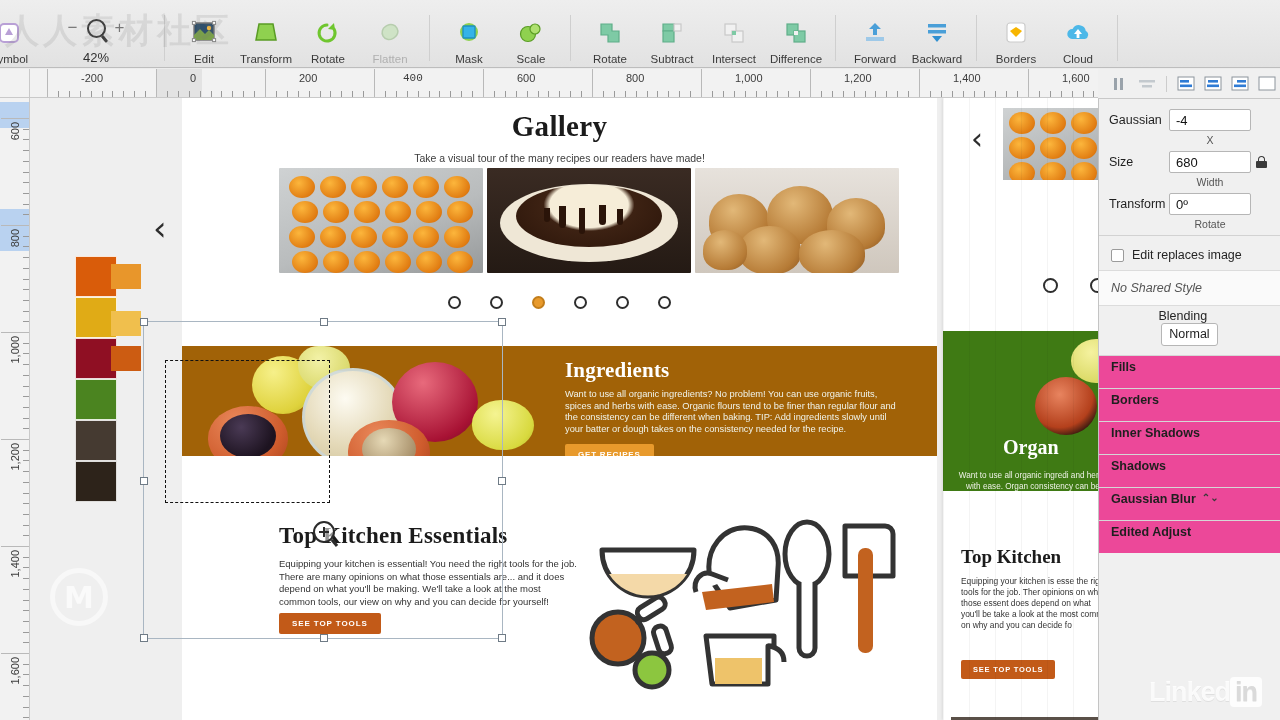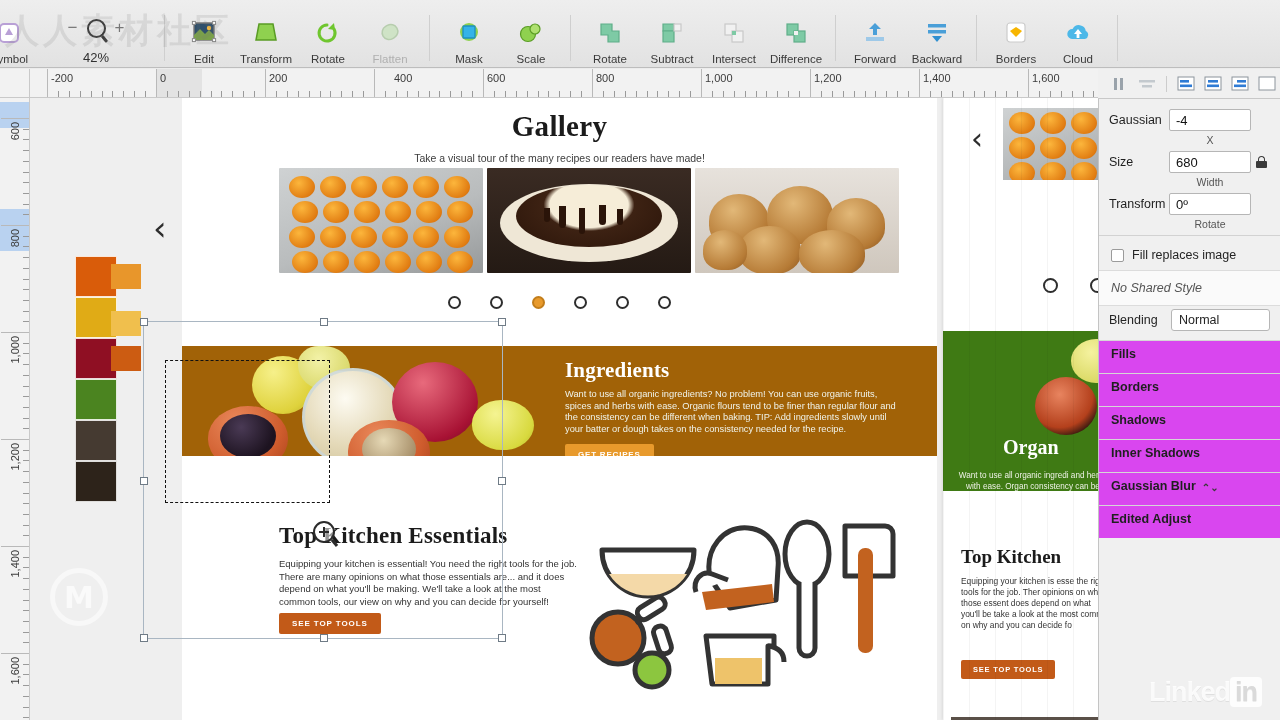--- a/index.html
+++ b/index.html
@@ -62,21 +62,21 @@
   
   #ruler-corner{position:absolute;left:0;top:69px;width:30px;height:29px;background:#f2f2f2;border-right:1px solid #c9c9c9;border-bottom:1px solid #c9c9c9;}
   #ruler-h{
     position:absolute;left:30px;top:69px;width:1068px;height:29px;
     background:#f2f2f2;border-bottom:1px solid #c9c9c9;overflow:hidden;
   }
   #ruler-h .hi{position:absolute;top:0;height:29px;background:#e3e3e3;}
   .rh-tick{position:absolute;bottom:0;width:1px;background:#9a9a9a;}
   .rh-tick.maj{height:28px;background:#b9b9b9;}
   .rh-tick.min{height:6px;}
-  .rh-lab{position:absolute;top:3px;font-size:11px;color:#3c3c3c;padding-left:4px;white-space:nowrap;}
+  .rh-lab{position:absolute;top:3px;font-size:11px;color:#3c3c3c;padding-left:4px;white-space:nowrap;margin-left:30px;}
   #ruler-v{
     position:absolute;left:0;top:98px;width:30px;height:622px;
     background:#f2f2f2;border-right:1px solid #c9c9c9;overflow:hidden;
   }
   #ruler-v .hi{position:absolute;left:0;width:30px;background:#b9d2f0;}
   .rv-tick{position:absolute;right:0;height:1px;background:#9a9a9a;}
   .rv-tick.maj{width:28px;background:#b9b9b9;}
   .rv-tick.min{width:6px;}
   .rv-lab{
     position:absolute;right:8px;font-size:11px;color:#3c3c3c;
@@ -222,29 +222,29 @@
   .divider{height:1px;background:#d2d2d2;margin:4px 0;}
   .chk-row{display:flex;align-items:center;padding:8px 12px;}
   .chk{width:13px;height:13px;border:1px solid #9b9b9b;background:#fff;border-radius:2px;margin-right:8px;}
   .shared{padding:10px 12px;background:#fafafa;font-style:italic;color:#555;font-size:12.5px;
     border-top:1px solid #dcdcdc;border-bottom:1px solid #dcdcdc;}
   .opa-row{display:flex;align-items:center;padding:9px 10px 3px 10px;}
   .opa-row .k{width:62px;}
   .slider{flex:1;height:4px;background:#2f7bd4;border-radius:2px;position:relative;}
   .slider .knob{position:absolute;right:-6px;top:-4px;width:12px;height:12px;border-radius:50%;
     background:#fff;border:1px solid #9b9b9b;}
-  .blend-row{display:flex;align-items:center;padding:3px 10px 9px 10px;}
+  .blend-row{display:flex;align-items:center;padding:3px 10px 9px 10px;flex-direction:column;}
   .blend-row .k{width:62px;}
   .sel{
     flex:1;height:22px;background:#fff;border:1px solid #b6b6b6;border-radius:3px;
     font-size:12.5px;line-height:21px;padding:0 7px;
   }
   .sec-row{
-    height:33px;border-top:1px solid #d6d6d6;display:flex;align-items:flex-end;padding:12px 12px;
-    font-weight:bold;font-size:12.5px;color:#1f1f1f;background:#d946ef;
+    height:33px;border-top:1px solid #d6d6d6;display:flex;align-items:flex-start;padding:4px 12px;
+    font-weight:bold;font-size:12.5px;color:#1f1f1f;background:#ec4899;
   }
   .sec-row .step{margin-left:6px;font-size:10px;color:#3a3a3a;}
 
   
   .wm{position:absolute;pointer-events:none;user-select:none;}
   .wm-cn{font-family:"DejaVu Sans",sans-serif;color:rgba(120,120,120,.16);font-weight:bold;}
   .wm-li{
     position:absolute;right:18px;bottom:12px;font-size:27px;font-weight:bold;
     color:rgba(255,255,255,.85);letter-spacing:-1px;
     text-shadow:0 1px 0 rgba(0,0,0,.07);
@@ -516,21 +516,21 @@
     <div class="rh-tick min" style="left: 245.9px;"></div>
     <div class="rh-tick min" style="left: 256.8px;"></div>
     <div class="rh-tick min" style="left: 267.7px;"></div>
     <div class="rh-tick min" style="left: 278.6px;"></div>
     <div class="rh-tick min" style="left: 289.5px;"></div>
     <div class="rh-tick min" style="left: 300.4px;"></div>
     <div class="rh-tick min" style="left: 311.3px;"></div>
     <div class="rh-tick min" style="left: 322.2px;"></div>
     <div class="rh-tick min" style="left: 333.1px;"></div>
     <div class="rh-tick maj" style="left: 344px;"></div>
-    <div class="rh-lab" style="left: 360px;">400</div>
+    <div class="rh-lab" style="left: 339px; font-family: Liberation Mono, monospace;">400</div>
     <div class="rh-tick min" style="left: 354.9px;"></div>
     <div class="rh-tick min" style="left: 365.8px;"></div>
     <div class="rh-tick min" style="left: 376.7px;"></div>
     <div class="rh-tick min" style="left: 387.6px;"></div>
     <div class="rh-tick min" style="left: 398.5px;"></div>
     <div class="rh-tick min" style="left: 409.4px;"></div>
     <div class="rh-tick min" style="left: 420.3px;"></div>
     <div class="rh-tick min" style="left: 431.2px;"></div>
     <div class="rh-tick min" style="left: 442.1px;"></div>
     <div class="rh-tick maj" style="left: 453px;"></div>
@@ -884,42 +884,42 @@
       <span class="k">Transform</span>
       <span class="fld">0º</span>
     </div>
     <div class="sublab">Rotate</div>
   </div>
 
   <div class="divider"></div>
 
   <div class="chk-row">
     <span class="chk"></span>
-    <span>Fill replaces image</span>
+    <span>Edit replaces image</span>
   </div>
 
   <div class="shared">No Shared Style</div>
 
   <div class="blend-row">
     <span class="k">Blending</span>
     <span class="sel">Normal</span>
   </div>
 
   <div id="insp-sections">
       <div class="sec-row">
         <span>Fills</span>
       </div>
       <div class="sec-row">
         <span>Borders</span>
       </div>
       <div class="sec-row">
+        <span>Inner Shadows</span>
+      </div>
+      <div class="sec-row">
         <span>Shadows</span>
-      </div>
-      <div class="sec-row">
-        <span>Inner Shadows</span>
       </div>
       <div class="sec-row">
         <span>Gaussian Blur</span>
         <span class="step">⌃⌄</span>
       </div>
       <div class="sec-row">
         <span>Edited Adjust</span>
       </div>
     </div>
 </div>

